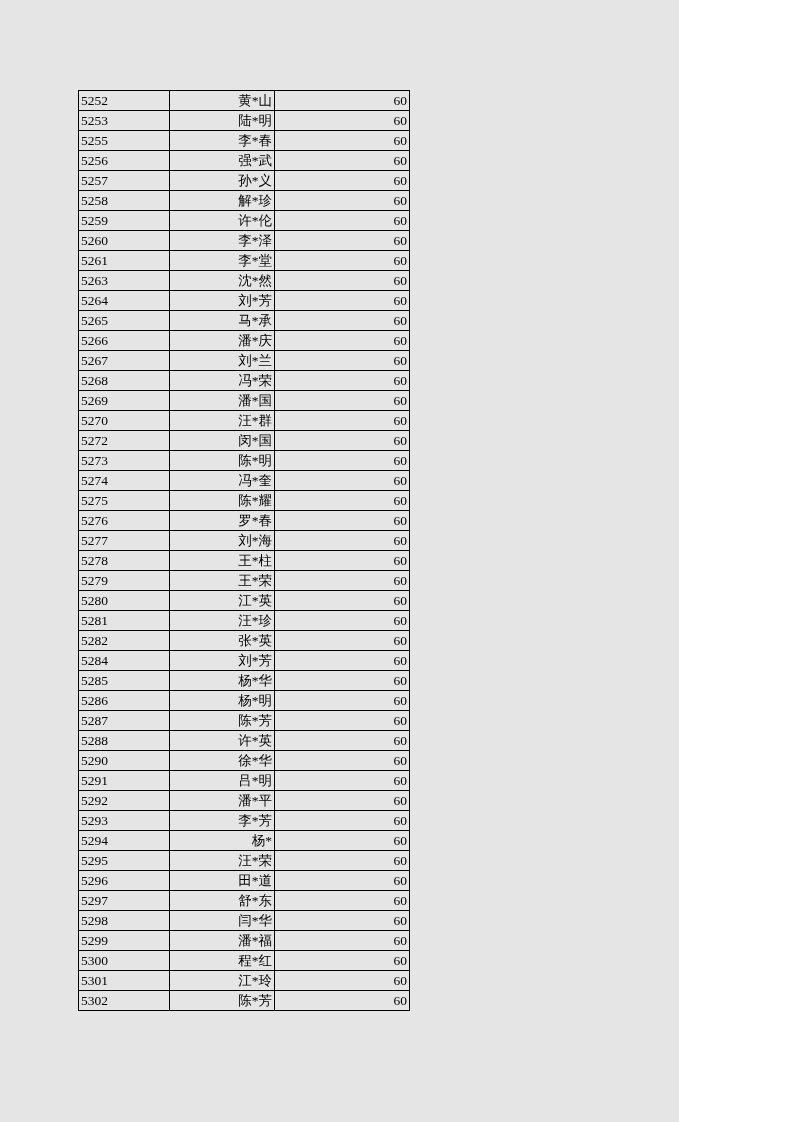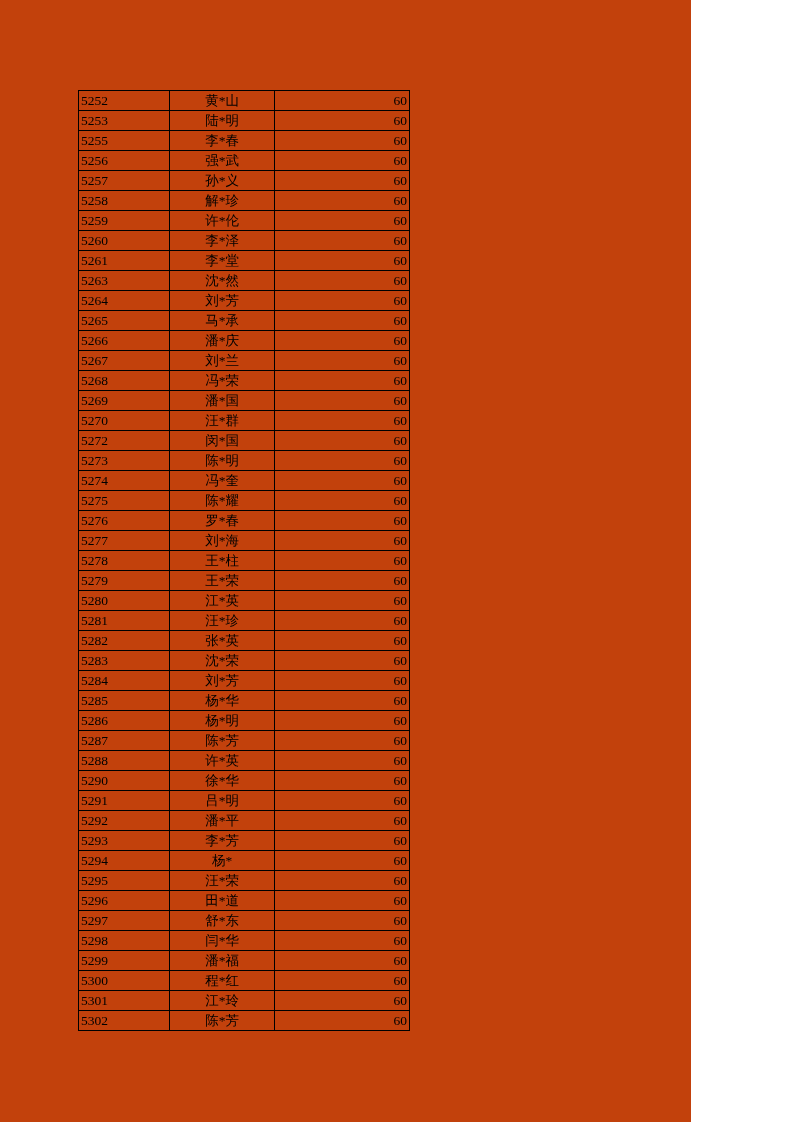--- a/index.html
+++ b/index.html
@@ -12,23 +12,24 @@
     height: 1122px;
     font-family: "Liberation Serif", serif;
     color: #000000;
     position: relative;
     overflow: hidden;
   }
   .page {
     position: absolute;
     top: 0;
     left: 0;
-    width: 691px;
+    width: 631px;
     height: 1122px;
-    background: #c2410c;
+    background: #e5e5e5;
+    padding-left: 48px;
   }
   .table-wrap {
     position: absolute;
     left: 78px;
     top: 90px;
   }
   table.data-table {
     border-collapse: collapse;
     table-layout: fixed;
   }
@@ -43,21 +44,21 @@
     white-space: nowrap;
     overflow: hidden;
   }
   td.col-id {
     width: 86px;
     text-align: left;
     padding-left: 8px;
   }
   td.col-name {
     width: 100px;
-    text-align: center;
+    text-align: right;
     font-family: "DejaVu Sans", sans-serif;
     font-size: 13px;
     margin-top: 32px;
   }
   td.col-amount {
     width: 130px;
     text-align: right;
   }
 </style>
 </head>
@@ -201,25 +202,20 @@
             <td class="col-id">5281</td>
             <td class="col-name">汪*珍</td>
             <td class="col-amount">60</td>
           </tr>
           <tr>
             <td class="col-id">5282</td>
             <td class="col-name">张*英</td>
             <td class="col-amount">60</td>
           </tr>
           <tr>
-            <td class="col-id">5283</td>
-            <td class="col-name">沈*荣</td>
-            <td class="col-amount">60</td>
-          </tr>
-          <tr>
             <td class="col-id">5284</td>
             <td class="col-name">刘*芳</td>
             <td class="col-amount">60</td>
           </tr>
           <tr>
             <td class="col-id">5285</td>
             <td class="col-name">杨*华</td>
             <td class="col-amount">60</td>
           </tr>
           <tr>

